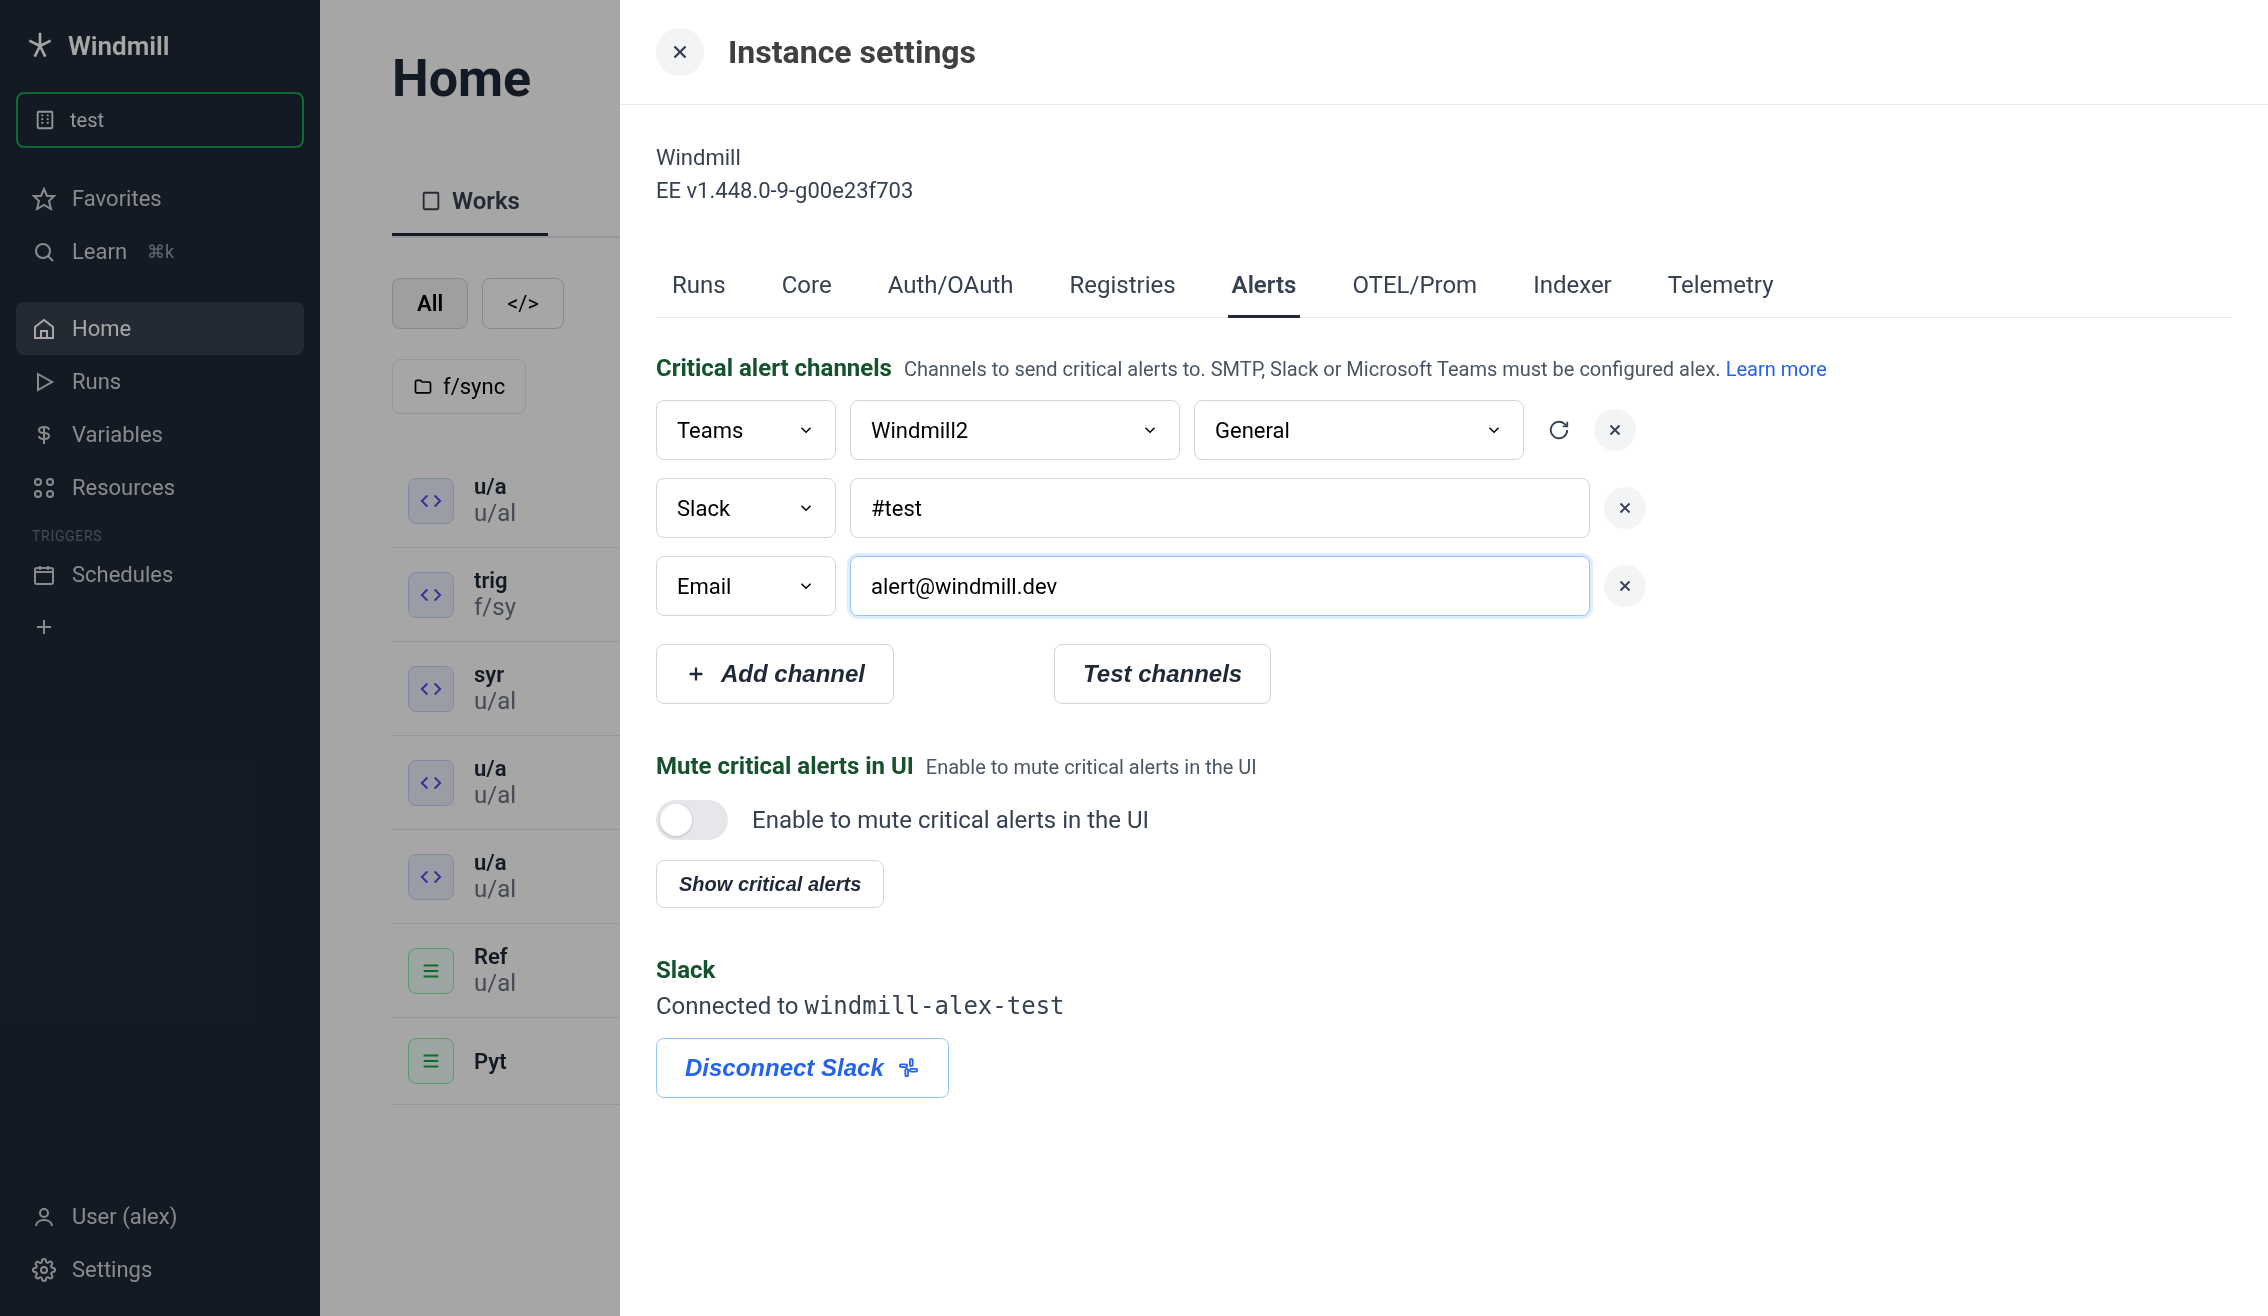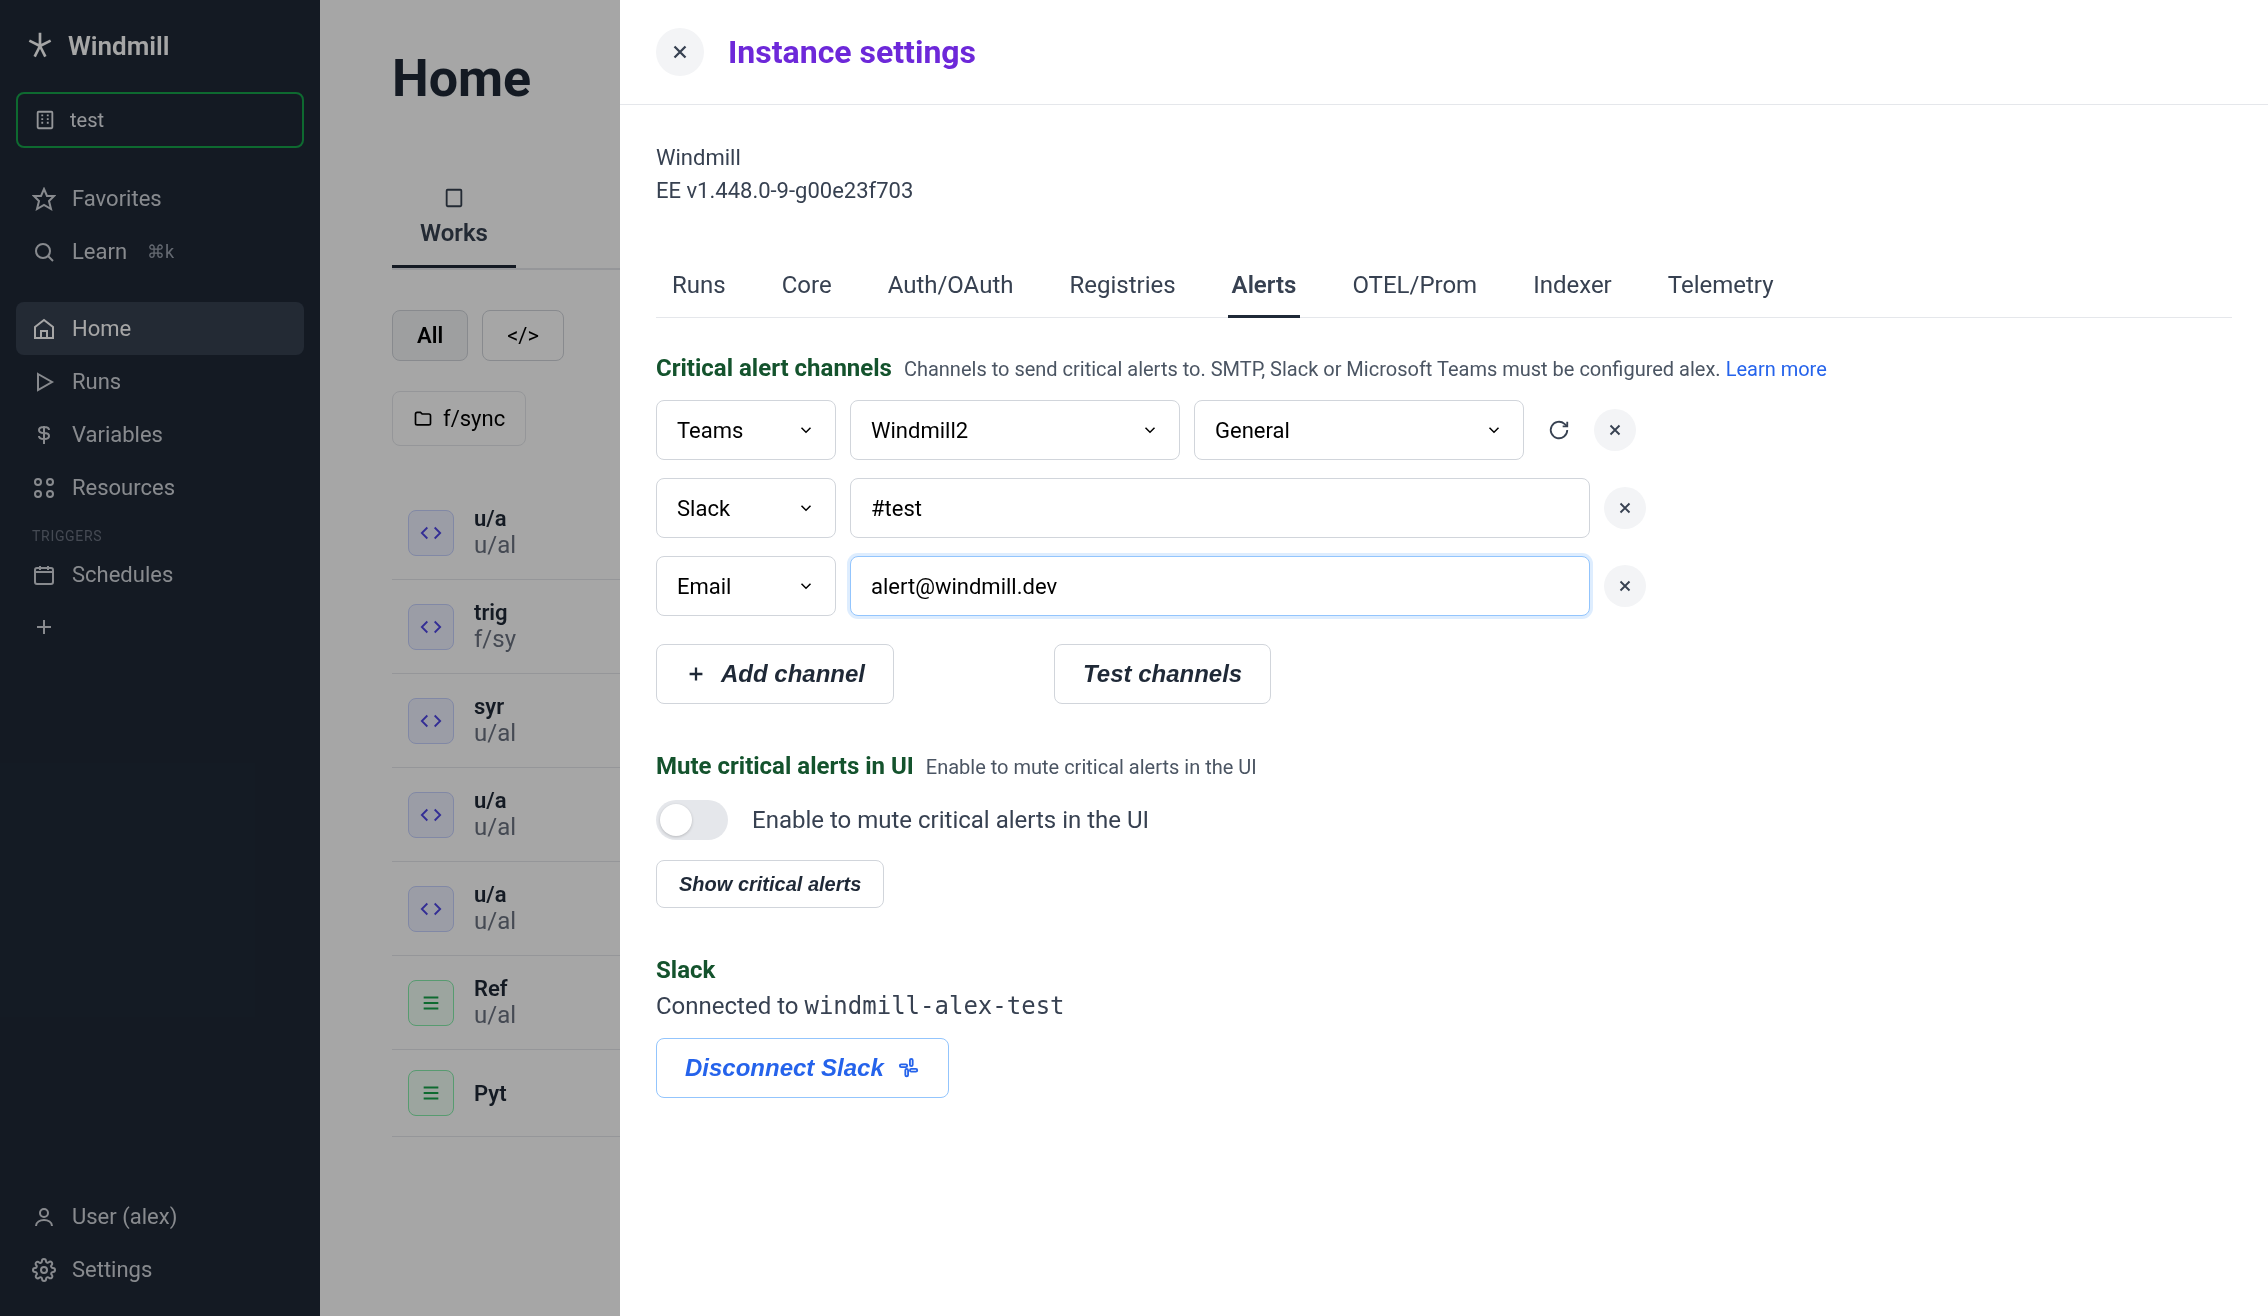--- a/index.html
+++ b/index.html
@@ -78,21 +78,20 @@
     }
     .page-title { font-size: 52px; font-weight: 700; color: #1f2937; margin-bottom: 60px; }
     .tab-row { display: flex; gap: 0; border-bottom: 2px solid #e5e7eb; margin-bottom: 40px; }
     .bg-tab {
       padding: 18px 28px;
       display: flex;
       align-items: center;
       gap: 10px;
       font-size: 24px;
       color: #374151;
-      flex-direction: column;
     }
     .bg-tab.active { border-bottom: 3px solid #1f2937; font-weight: 600; }
     .pill-row { display: flex; gap: 14px; margin-bottom: 30px; }
     .pill { padding: 12px 24px; border: 1px solid #d1d5db; border-radius: 8px; background: #f3f4f6; font-size: 22px; font-weight: 600; }
     .pill.secondary { background: transparent; font-weight: 400; }
     .folder-row { display: flex; align-items: center; gap: 10px; padding: 14px 20px; border: 1px solid #e5e7eb; border-radius: 8px; font-size: 22px; width: fit-content; margin-bottom: 40px; }
     .list-item {
       display: flex;
       align-items: center;
       gap: 20px;
@@ -141,21 +140,21 @@
     .close-btn {
       width: 48px; height: 48px;
       border-radius: 50%;
       background: #f3f4f6;
       display: flex;
       align-items: center;
       justify-content: center;
       cursor: pointer;
       border: none;
     }
-    .modal-title { font-size: 32px; font-weight: 700; color: #6d28d9; }
+    .modal-title { font-size: 32px; font-weight: 700; color: #404040; }
     
     .modal-body { padding: 36px; }
     .version-block { font-size: 22px; color: #374151; line-height: 1.5; margin-bottom: 48px; }
     
     .settings-tabs {
       display: flex;
       gap: 48px;
       border-bottom: 1px solid #e5e7eb;
       margin-bottom: 36px;
       padding: 0 12px;

